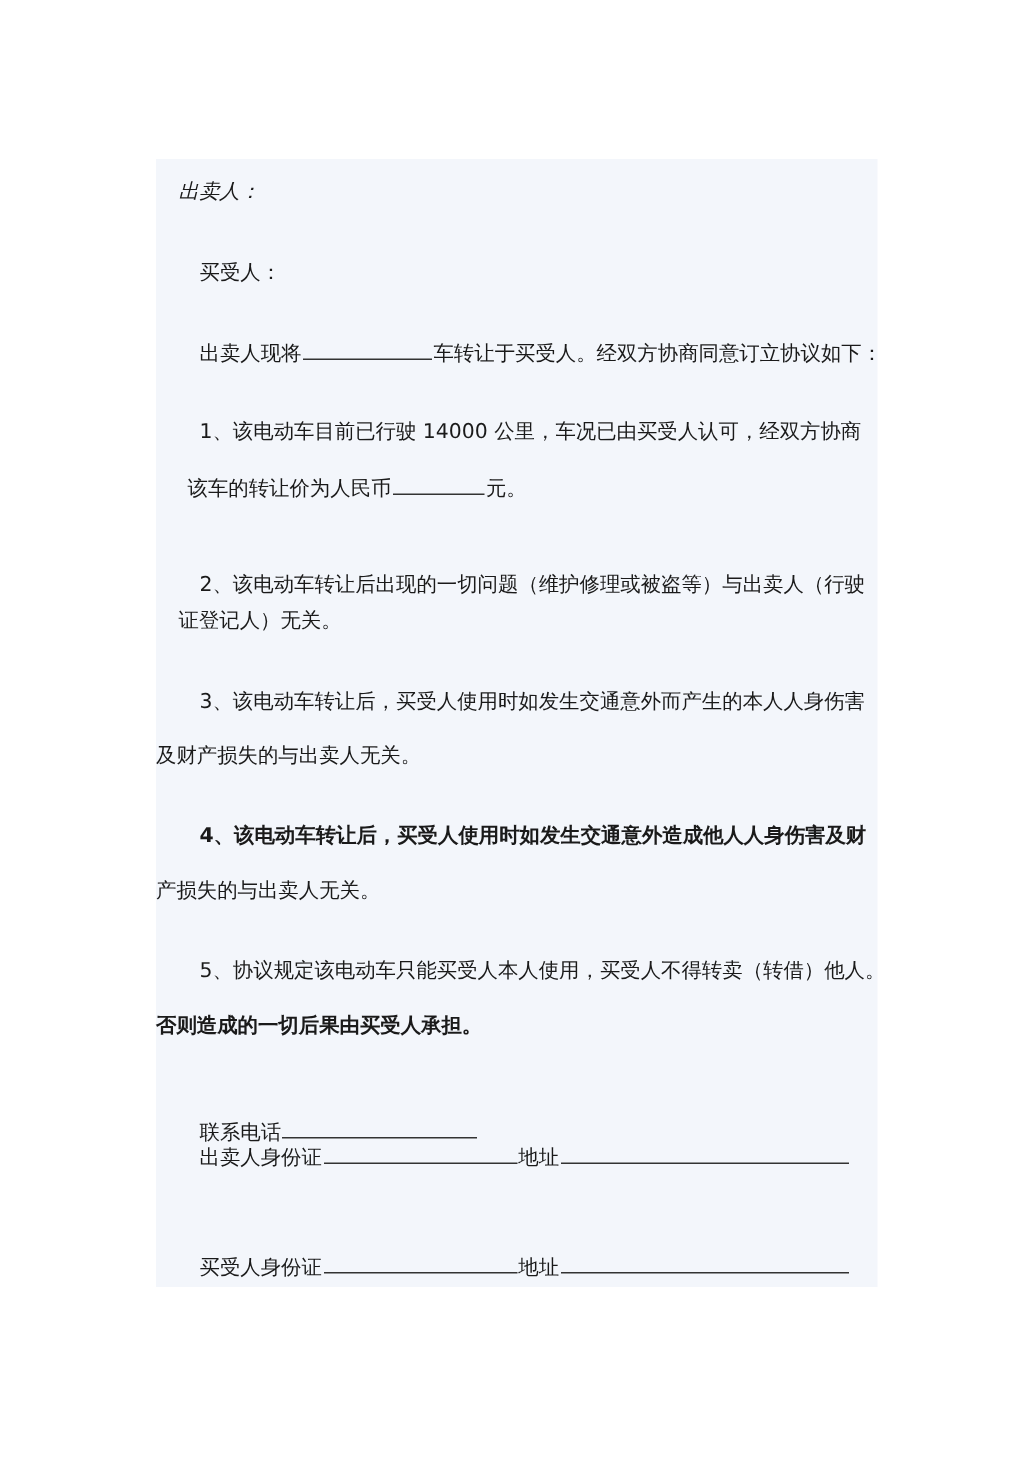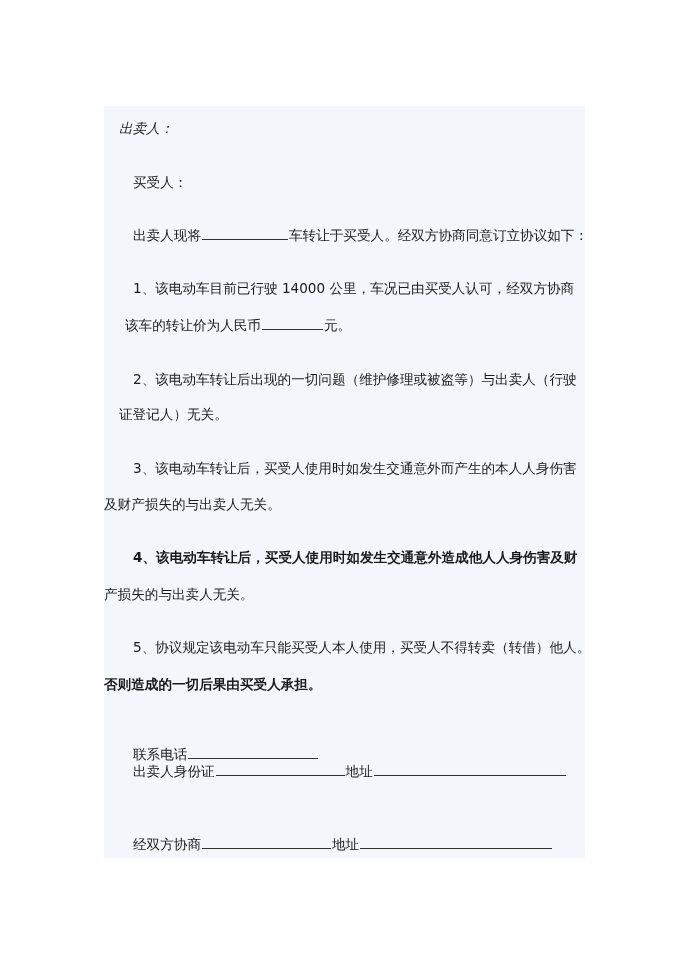--- a/index.html
+++ b/index.html
@@ -48,35 +48,35 @@
 
 <div class="line" style="left:133px; top:226px;">
   <span>出卖人现将</span><span class="blank" style="width:86px;"></span><span>车转让于买受人。经双方协商同意订立协议如下：</span>
 </div>
 
 <div class="line" style="left:133px; top:279px;">1、该电动车目前已行驶 14000 公里，车况已由买受人认可，经双方协商</div>
 <div class="line" style="left:104px; top:316px;margin-left:21px;">
   <span>该车的转让价为人民币</span><span class="blank" style="width:61px;"></span><span>元。</span>
 </div>
 
-<div class="line" style="left:133px; top:370px;text-align:right;">2、该电动车转让后出现的一切问题（维护修理或被盗等）与出卖人（行驶</div>
+<div class="line" style="left:133px; top:381px;text-align:right;">2、该电动车转让后出现的一切问题（维护修理或被盗等）与出卖人（行驶</div>
 <div class="line" style="left:104px; top:405px;margin-left:15px;">证登记人）无关。</div>
 
 <div class="line" style="left:133px; top:459px;">3、该电动车转让后，买受人使用时如发生交通意外而产生的本人人身伤害</div>
 <div class="line" style="left:104px; top:495px;">及财产损失的与出卖人无关。</div>
 
 <div class="line" style="left:133px; top:548px;font-weight:bold;">4、该电动车转让后，买受人使用时如发生交通意外造成他人人身伤害及财</div>
 <div class="line" style="left:104px; top:585px;">产损失的与出卖人无关。</div>
 
 <div class="line" style="left:133px; top:638px;">5、协议规定该电动车只能买受人本人使用，买受人不得转卖（转借）他人。</div>
 <div class="line" style="left:104px; top:675px;font-weight:bold;">否则造成的一切后果由买受人承担。</div>
 
 <div class="line" style="left:133px; top:762px;font-family:Liberation Mono, monospace;">
   <span>出卖人身份证</span><span class="blank" style="width:129px;"></span><span>地址</span><span class="blank" style="width:192px;"></span>
 </div>
 
 <div class="line" style="left:133px; top:745px;font-family:Liberation Serif, serif;">
   <span>联系电话</span><span class="blank" style="width:130px;"></span>
 </div>
 
 <div class="line" style="left:133px; top:835px;">
-  <span>经双方协商</span><span class="blank" style="width:129px;"></span><span>地址</span><span class="blank" style="width:192px;"></span>
+  <span>买受人身份证</span><span class="blank" style="width:129px;"></span><span>地址</span><span class="blank" style="width:192px;"></span>
 </div>
 
 </body></html>

